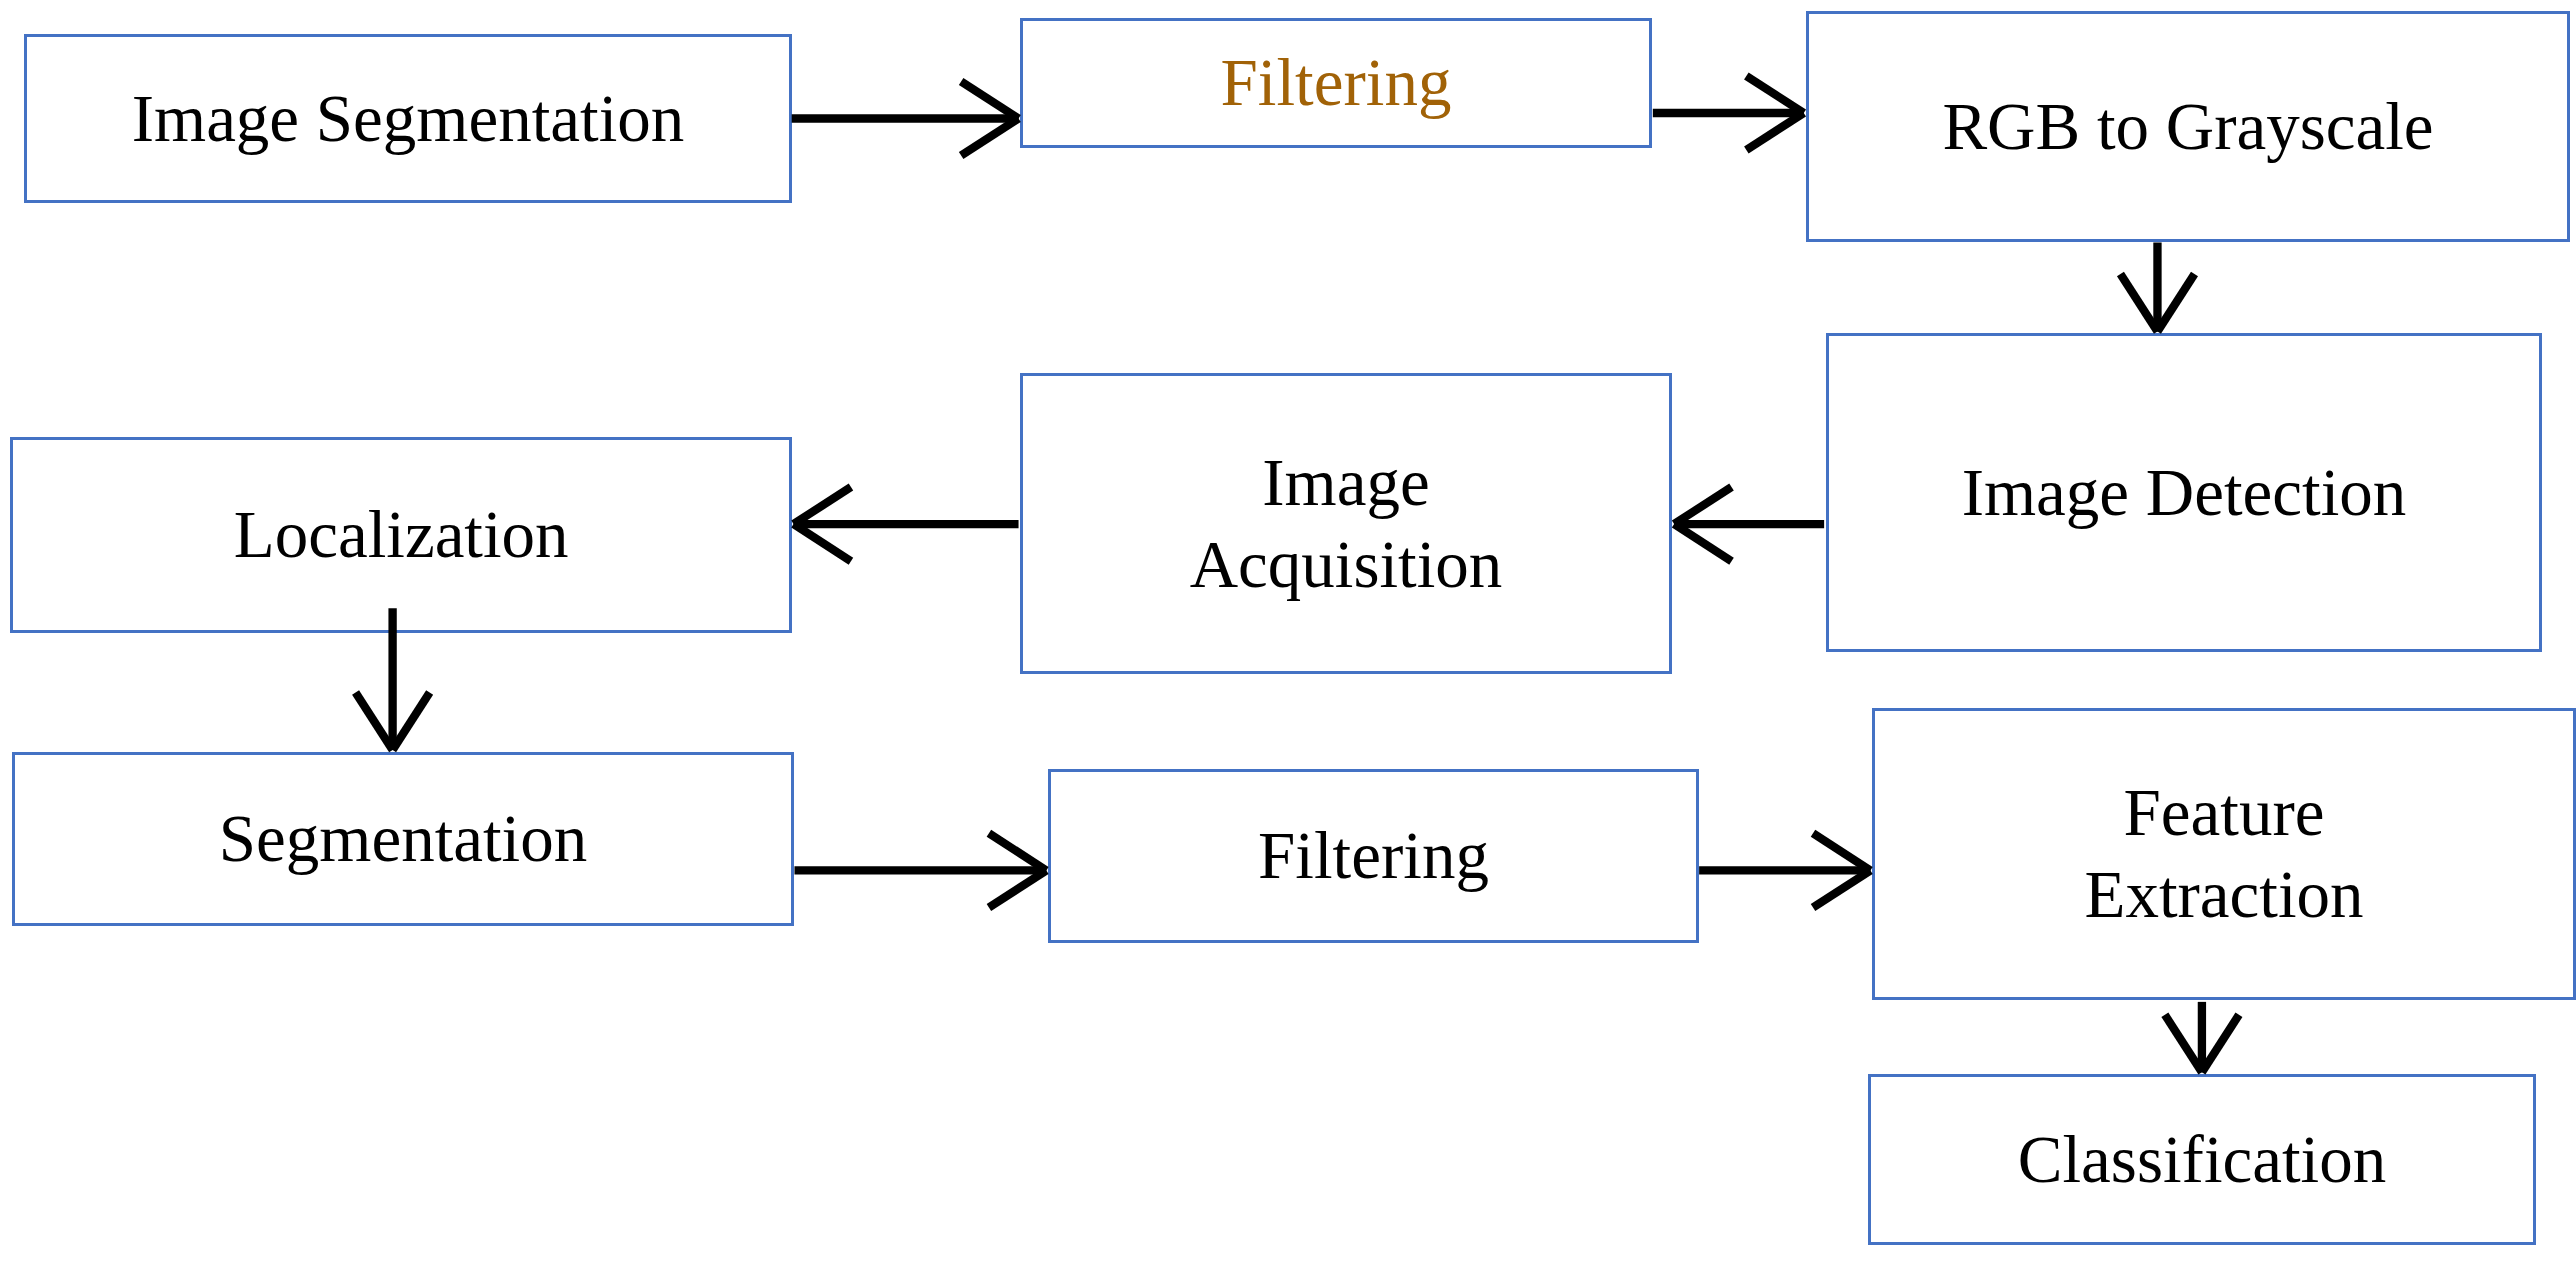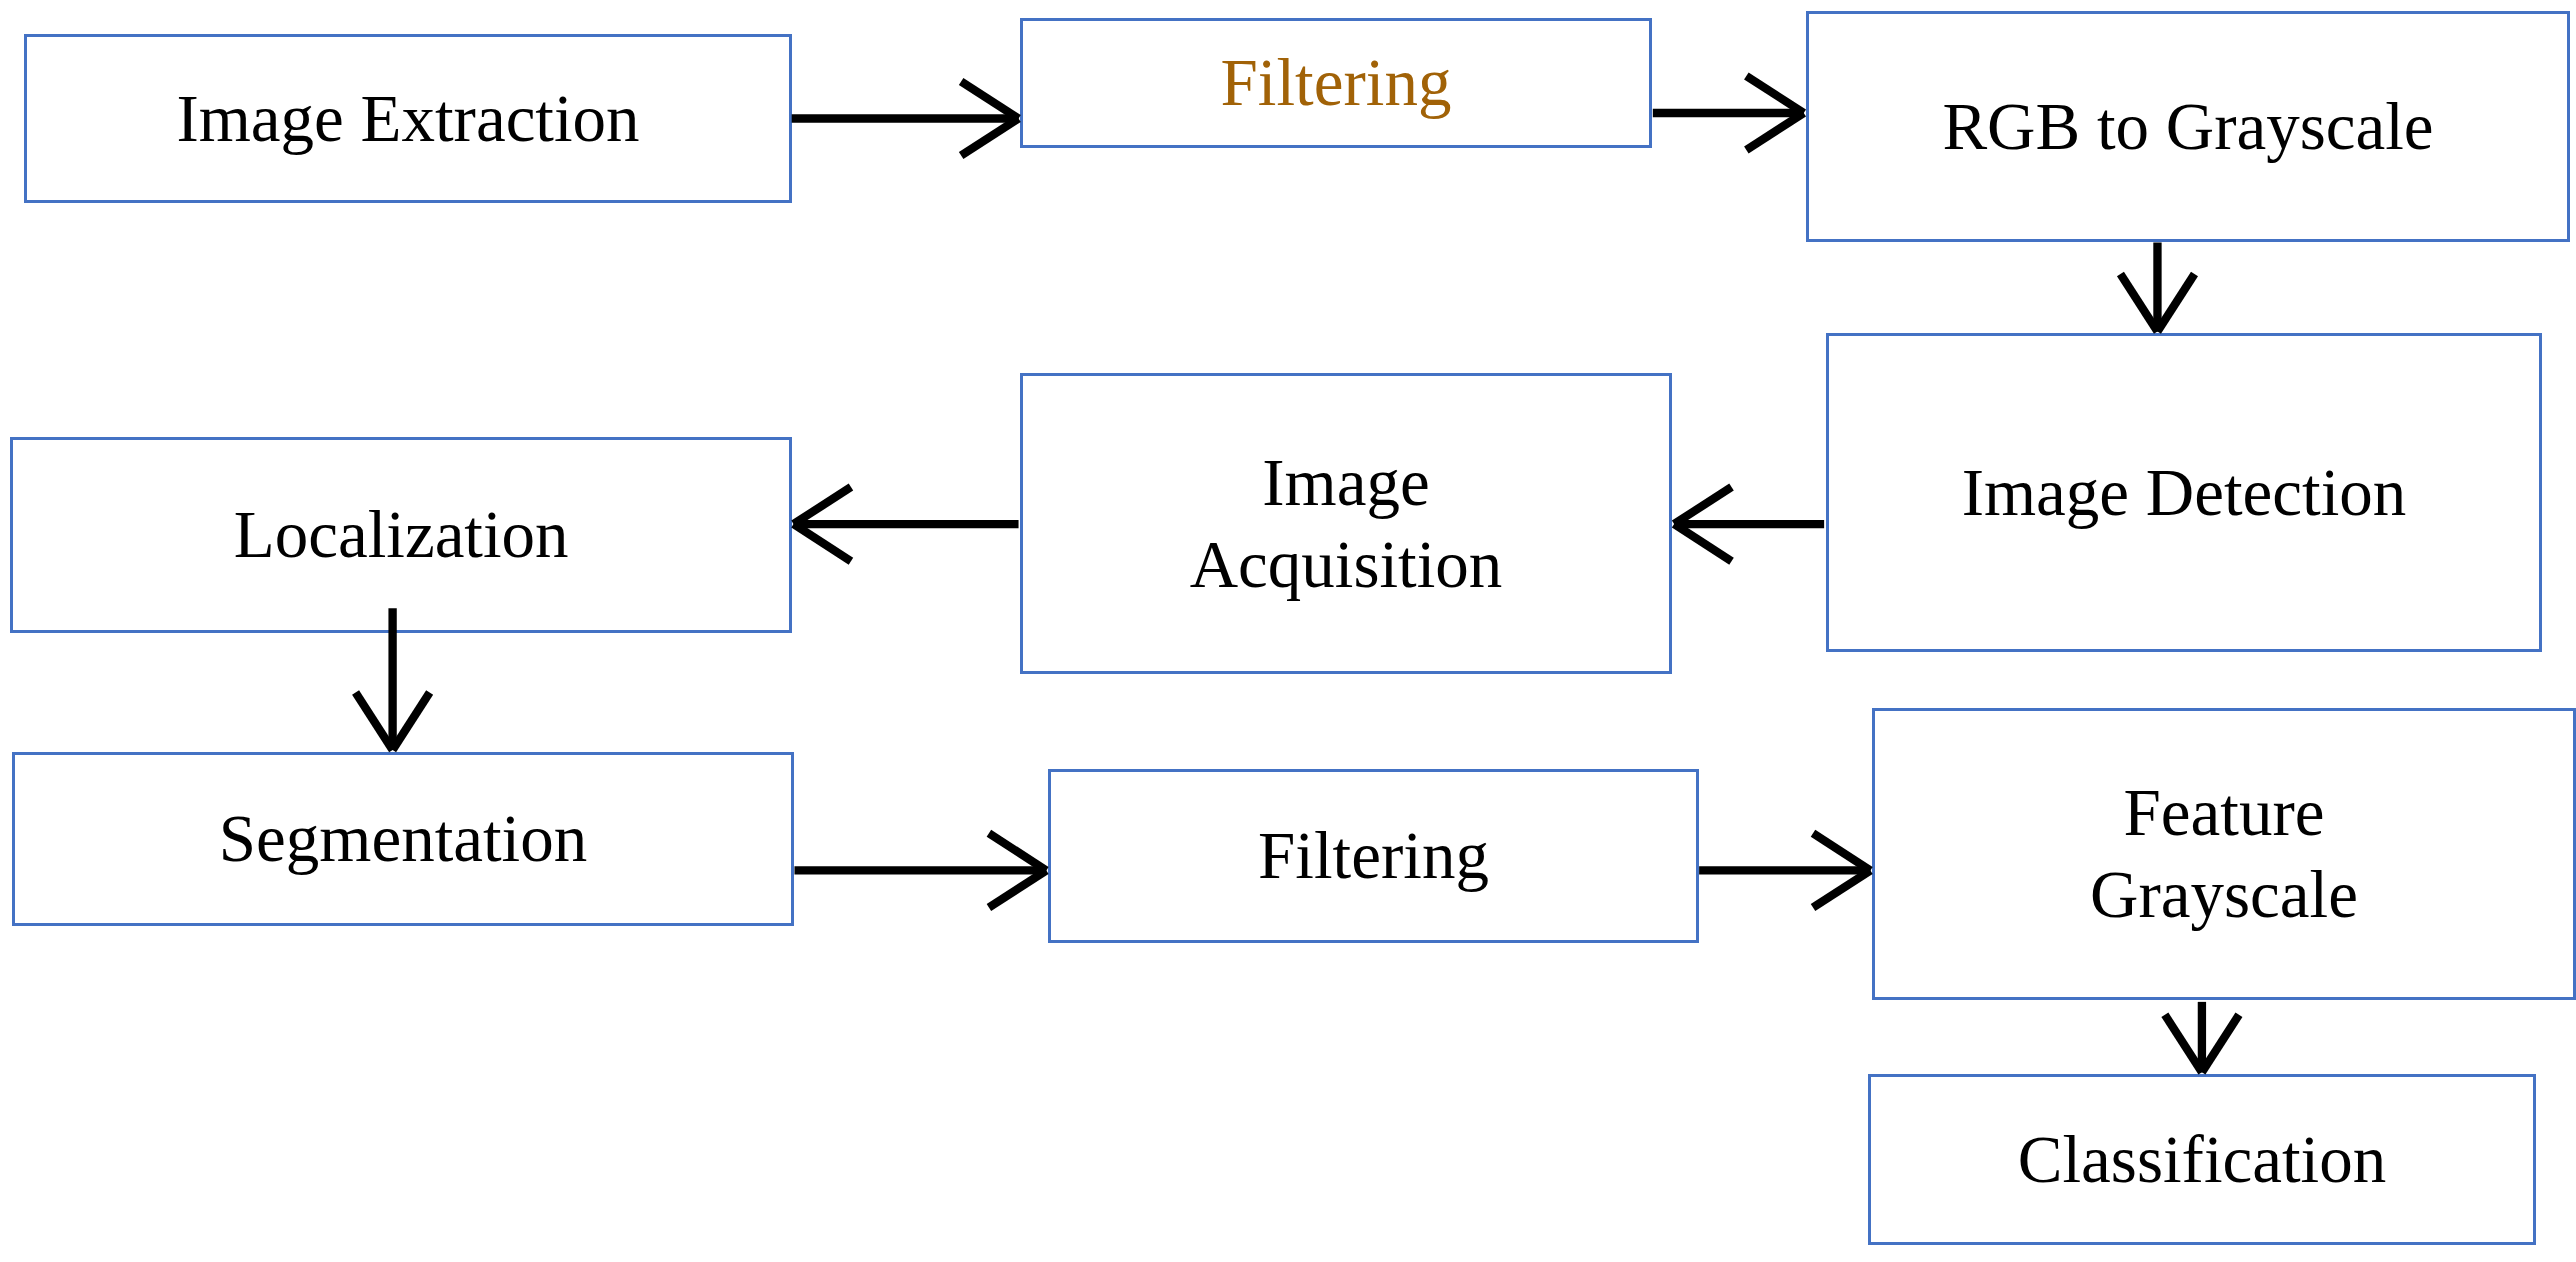--- a/index.html
+++ b/index.html
@@ -46,21 +46,21 @@
     z-index: 3;
     pointer-events: none;
   }
 </style>
 </head>
 <body>
 
 <div id="canvas" style="width: 2576px; height: 1263px; background: rgb(255, 255, 255);">
 
   <div class="node" id="node-image-acquisition" style="left: 24px; top: 34px; width: 768px; height: 169px; border-color: rgb(68, 114, 196); background: rgb(255, 255, 255); color: rgb(0, 0, 0);">
-    <span class="label">Image Extraction</span>
+    <span class="label">Image Segmentation</span>
   </div>
   <div class="node" id="node-filtering" style="left: 1020px; top: 18px; width: 632px; height: 130px; border-color: rgb(68, 114, 196); background: rgb(255, 255, 255); color: #a16207;">
     <span class="label">Filtering</span>
   </div>
   <div class="node" id="node-image-detection" style="left: 1826px; top: 333px; width: 716px; height: 319px; border-color: rgb(68, 114, 196); background: rgb(255, 255, 255); color: rgb(0, 0, 0);">
     <span class="label">Image Detection</span>
   </div>
   <div class="node" id="node-rgb-to-grayscale" style="left: 1806px; top: 11px; width: 764px; height: 231px; border-color: rgb(68, 114, 196); background: rgb(255, 255, 255); color: rgb(0, 0, 0);">
     <span class="label">RGB to Grayscale</span>
   </div>
@@ -72,21 +72,21 @@
     <span class="label">Localization</span>
   </div>
   <div class="node" id="node-normalization" style="left: 12px; top: 752px; width: 782px; height: 174px; border-color: rgb(68, 114, 196); background: rgb(255, 255, 255); color: rgb(0, 0, 0);">
     <span class="label">Segmentation</span>
   </div>
   <div class="node" id="node-contrast" style="left: 1048px; top: 769px; width: 651px; height: 174px; border-color: rgb(68, 114, 196); background: rgb(255, 255, 255); color: rgb(0, 0, 0);">
     <span class="label">Filtering</span>
   </div>
   <div class="node" id="node-feature-extraction" style="left: 1872px; top: 708px; width: 704px; height: 292px; border-color: rgb(68, 114, 196); background: rgb(255, 255, 255); color: rgb(0, 0, 0);">
     <span class="label">Feature
-Grayscale</span>
+Extraction</span>
   </div>
   <div class="node" id="node-classification" style="left: 1868px; top: 1074px; width: 668px; height: 171px; border-color: rgb(68, 114, 196); background: rgb(255, 255, 255); color: rgb(0, 0, 0);">
     <span class="label">Classification</span>
   </div>
 
   <svg class="edge-layer" id="edge-layer" viewBox="0 0 2782 1364" width="2576" height="1263" xmlns="http://www.w3.org/2000/svg">
       <g>
         <line x1="855" y1="128" x2="1100" y2="128" stroke="#000000" stroke-width="9" stroke-linecap="butt"></line>
         <line x1="1100" y1="128" x2="1038" y2="88" stroke="#000000" stroke-width="9" stroke-linecap="butt"></line>
         <line x1="1100" y1="128" x2="1038" y2="168" stroke="#000000" stroke-width="9" stroke-linecap="butt"></line>

